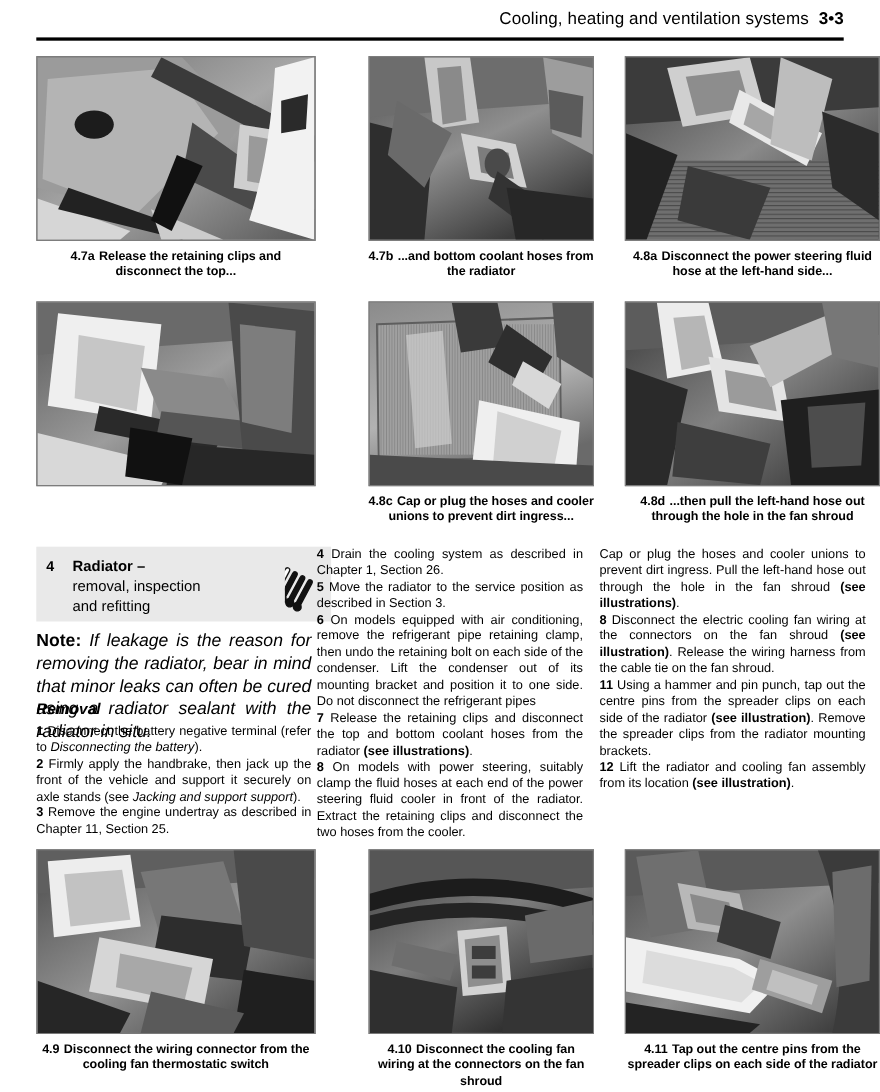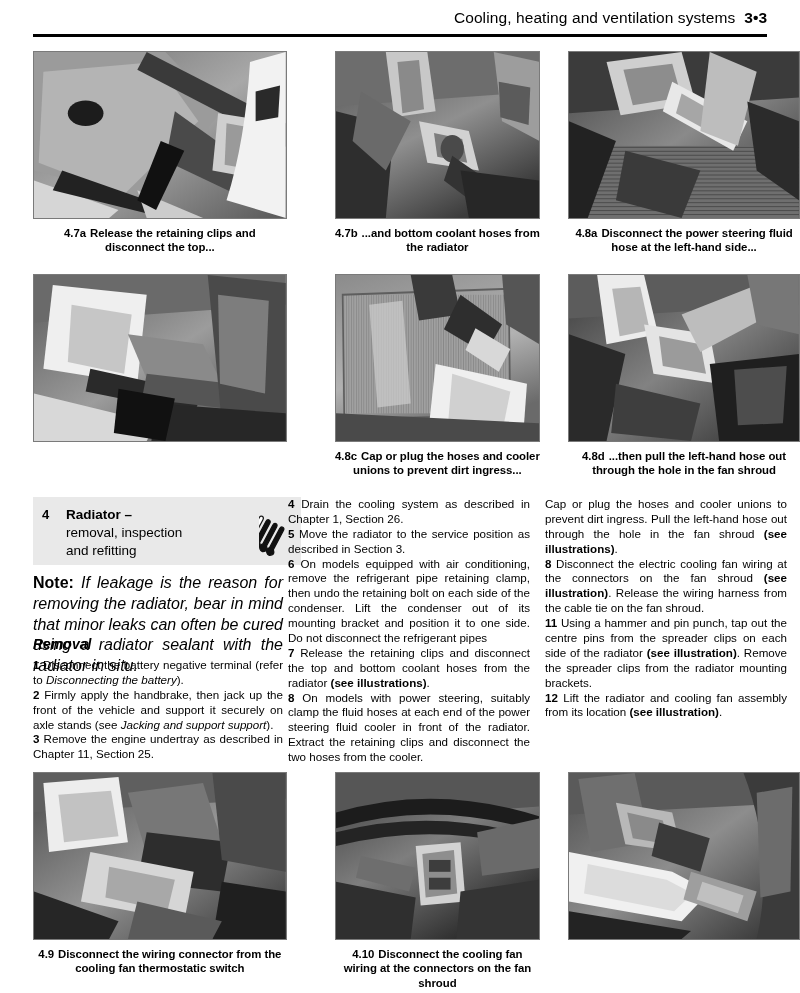--- a/index.html
+++ b/index.html
@@ -477,14 +477,17 @@
         <path d="M96 50 L150 66 L140 100 L88 84 Z" fill="#3a3a3a"></path>
         <path d="M0 80 L110 100 L150 120 L120 150 L0 130 Z" fill="#f0f0f0"></path>
         <path d="M20 92 L104 108 L132 122 L112 140 L16 122 Z" fill="#dcdcdc"></path>
         <path d="M130 100 L200 120 L190 150 L122 128 Z" fill="#9e9e9e"></path>
         <path d="M142 110 L186 124 L180 142 L136 128 Z" fill="#c0c0c0"></path>
         <path d="M186 0 L245 0 L245 168 L200 168 Q220 84 186 0Z" fill="#3b3b3b"></path>
         <path d="M200 20 L238 14 L236 120 L204 126 Z" fill="#6c6c6c"></path>
         <path d="M0 140 L130 160 L120 168 L0 168 Z" fill="#232323"></path>
       </svg>
     </div>
+    <div class="caption">
+      <span class="cap-num">4.11</span><span>Tap out the centre pins from the spreader clips on each side of the radiator</span>
+    </div>
   </div>
 </div>
 
 </body></html>

